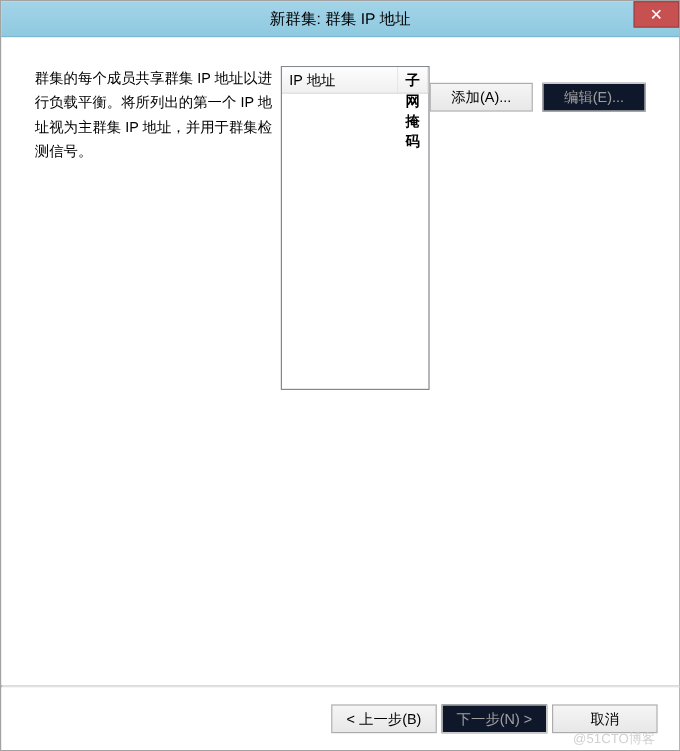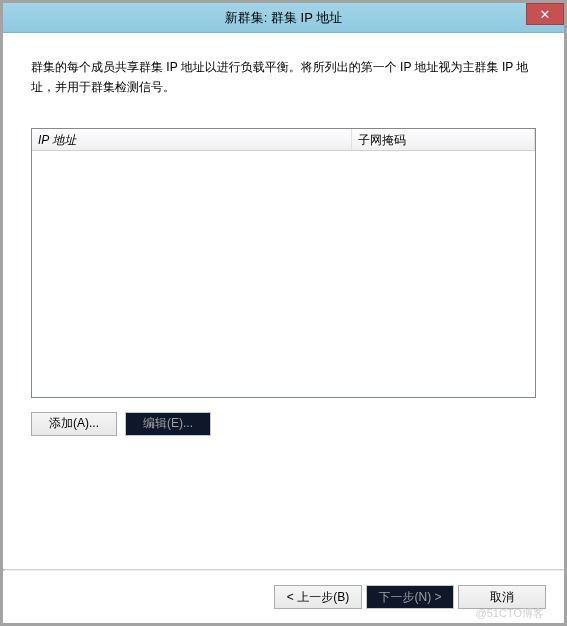--- a/index.html
+++ b/index.html
@@ -7,21 +7,21 @@
       font-family: "Microsoft YaHei", "SimSun", sans-serif;
       font-size: 12px;
       background: #fff;
       width: 567px;
       height: 626px;
       overflow: hidden;
     }
     .window {
       width: 567px;
       height: 626px;
-      border: 3px solid #a3a3a3;
+      border: 1px solid #a3a3a3;
       background: #fff;
       display: flex;
       flex-direction: column;
     }
     .titlebar {
       height: 30px;
       background: linear-gradient(#a3d4e8, #8fc9e0);
       border-bottom: 1px solid #7bb8d0;
       display: flex;
       align-items: center;
@@ -44,21 +44,20 @@
       align-items: center;
       justify-content: center;
       font-size: 13px;
       cursor: pointer;
       border: 1px solid #a04040;
     }
     .content-area {
       flex: 1;
       padding: 24px 28px 16px 28px;
       display: flex;
-      flex-direction: column;
     }
     .description {
       font-size: 12px;
       line-height: 1.7;
       color: #000;
       margin-bottom: 30px;
     }
     .list-label {
       font-size: 12px;
       margin-bottom: 8px;
@@ -74,22 +73,22 @@
       background: #fff;
       border-bottom: 1px solid #d0d0d0;
       height: 22px;
     }
     .col-header {
       padding: 3px 6px;
       font-size: 12px;
       border-right: 1px solid #e0e0e0;
       background: linear-gradient(#fdfdfd, #f0f0f0);
     }
-    .col-ip { width: 320px; font-style: italic; }
-    .col-mask { flex: 1; }
+    .col-ip { width: 320px; }
+    .col-mask { flex: 1; font-weight: bold; }
     .listview-body {
       flex: 1;
     }
     .action-row {
       display: flex;
       justify-content: flex-start;
       gap: 8px;
       margin-top: 14px;
     }
     .btn {

